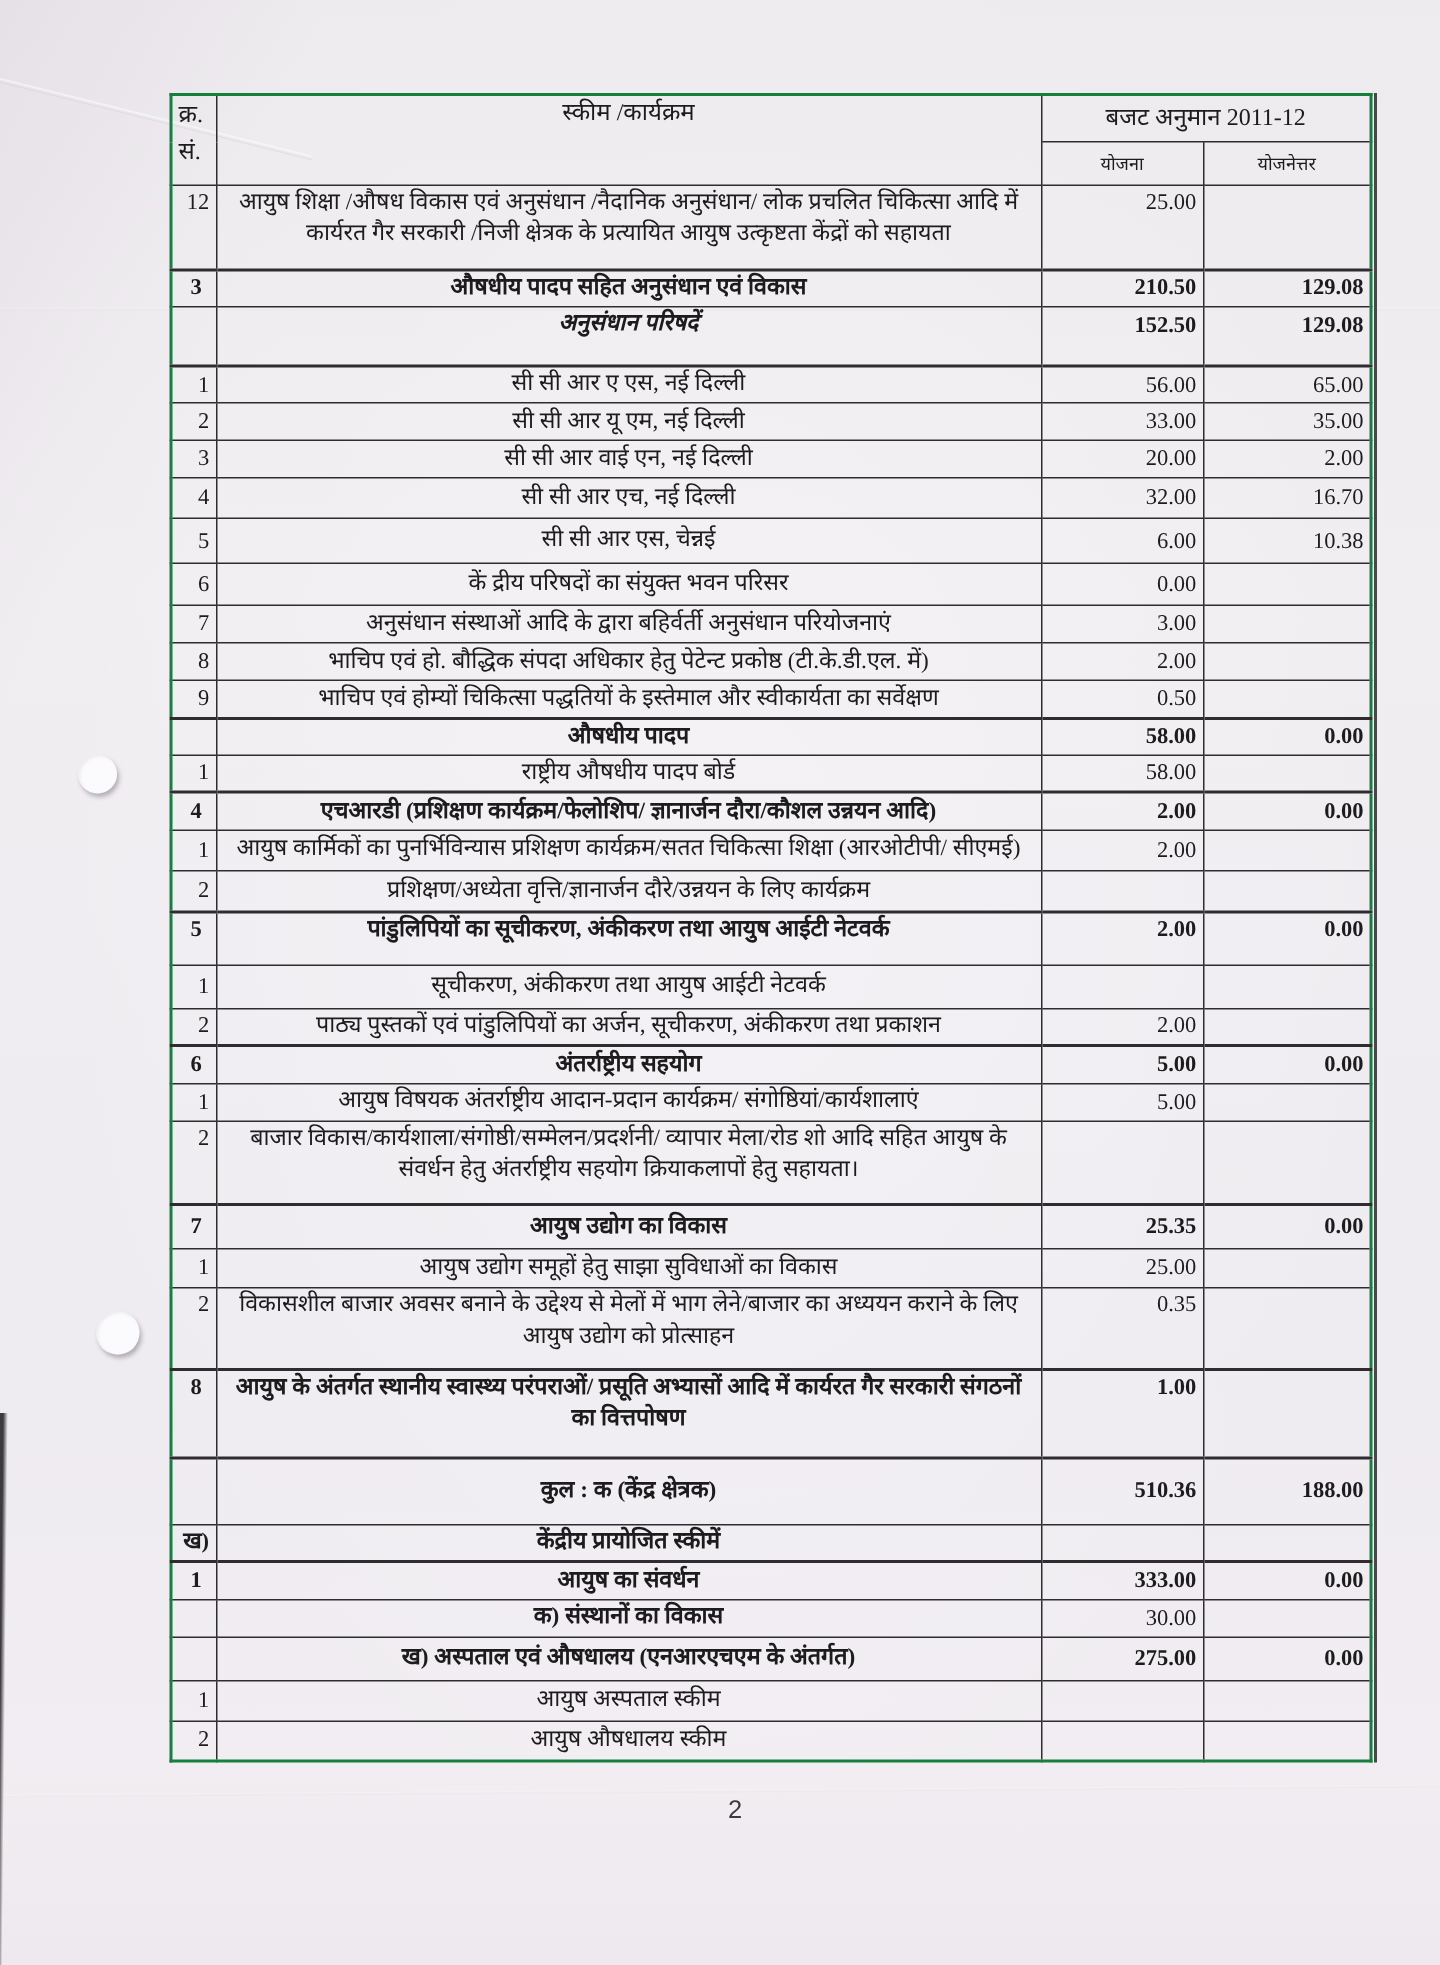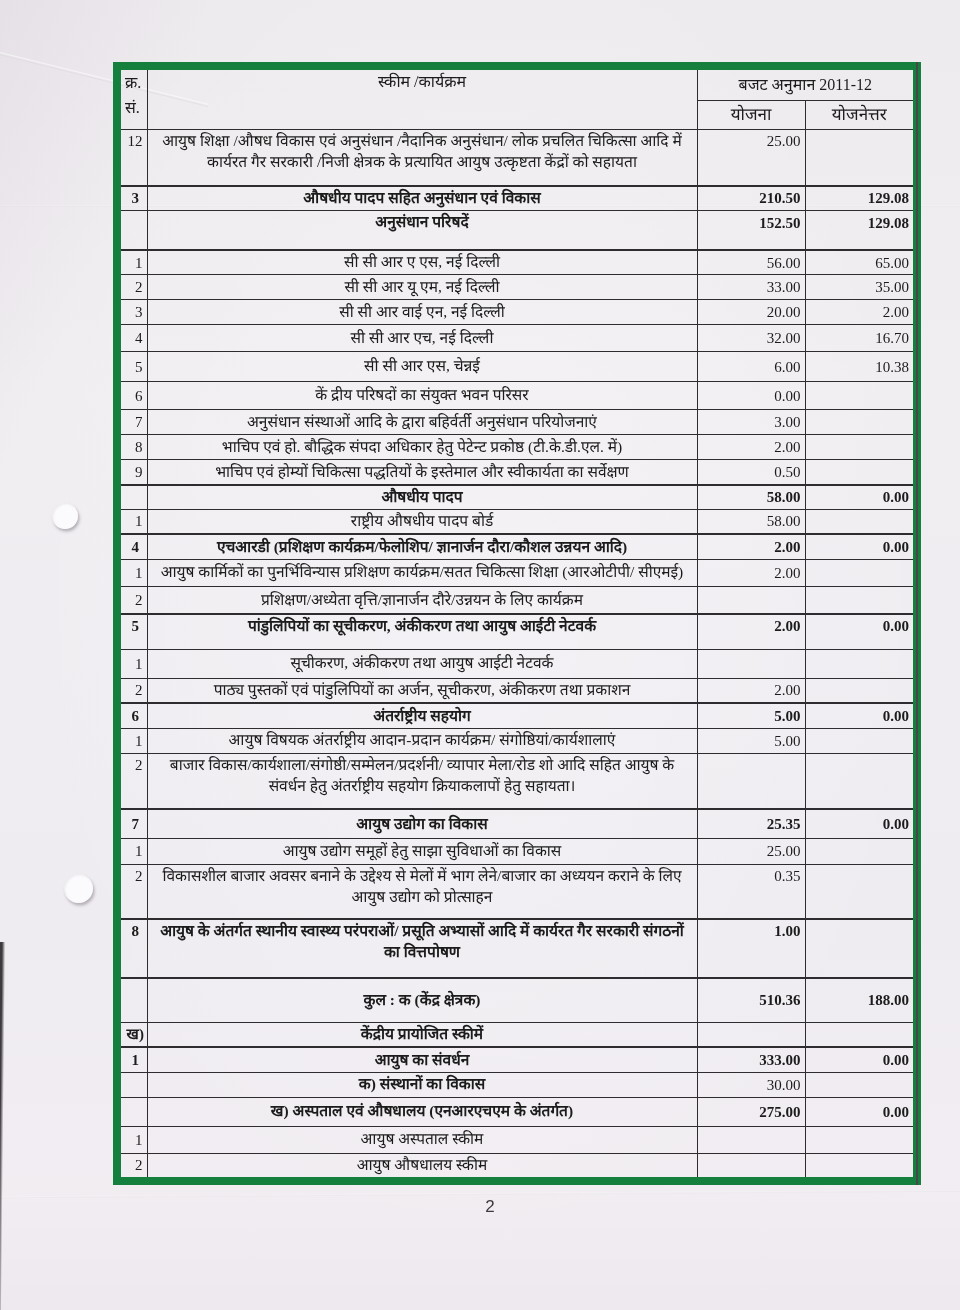--- a/index.html
+++ b/index.html
@@ -38,37 +38,37 @@
   table.budget{
     border-collapse:collapse;table-layout:fixed;width:800px;
     font-size:15.5px;line-height:1.35;
   }
   table.budget td,table.budget th{
     border:1.4px solid #2e2c2e;
     padding:1px 4px;
     overflow:hidden;
     font-weight:normal;
   }
-  table.budget{border:8px solid #15803d;}
+  table.budget{border:2px solid #15803d;}
   .outer-right-line{
     position:absolute;right:-5px;top:0;bottom:0;width:1.6px;background:#4a474a;
   }
   th.h-serial{vertical-align:top;text-align:left;font-size:16px;padding-top:3px;}
   th.h-serial .ln{display:block;line-height:1.55;}
   th.h-scheme{vertical-align:top;text-align:center;font-size:16px;padding-top:4px;}
   th.h-budget{text-align:center;font-weight:bold;font-size:16px;height:28px;margin-top:44px;}
-  th.h-sub{text-align:center;font-weight:bold;font-size:17px;height:26px;margin-left:13px;}
+  th.h-sub{text-align:center;font-weight:bold;font-size:12px;height:26px;margin-left:13px;}
   td.c-num{text-align:right;padding-right:3px;vertical-align:middle;font-size:15px;}
   td.c-label{text-align:center;vertical-align:middle;}
   td.c-val{text-align:right;vertical-align:middle;font-size:15px;padding-right:5px;}
   tr.bold-row td{font-weight:bold;}
   tr.bold-row td.c-num{text-align:center;padding-right:1px;}
   tr.bold-row td.c-val.reg{font-weight:normal;}
   tr.va-top td{vertical-align:top;}
-  tr.va-split td.c-label{vertical-align:bottom;padding-bottom:16px;}
+  tr.va-split td.c-label{vertical-align:bottom;padding-bottom:16px;font-style:italic;}
   tr.va-split td.c-val{vertical-align:top;padding-top:2px;text-align:right;}
   tr.sec td{border-top-width:2.2px;}
   .page-number{
     position:absolute;left:480px;top:1197px;width:20px;text-align:center;
     font-size:17px;color:#3c3a3c;font-family:"Liberation Sans","DejaVu Sans",sans-serif;
   }
 </style>
 </head>
 <body>
 

